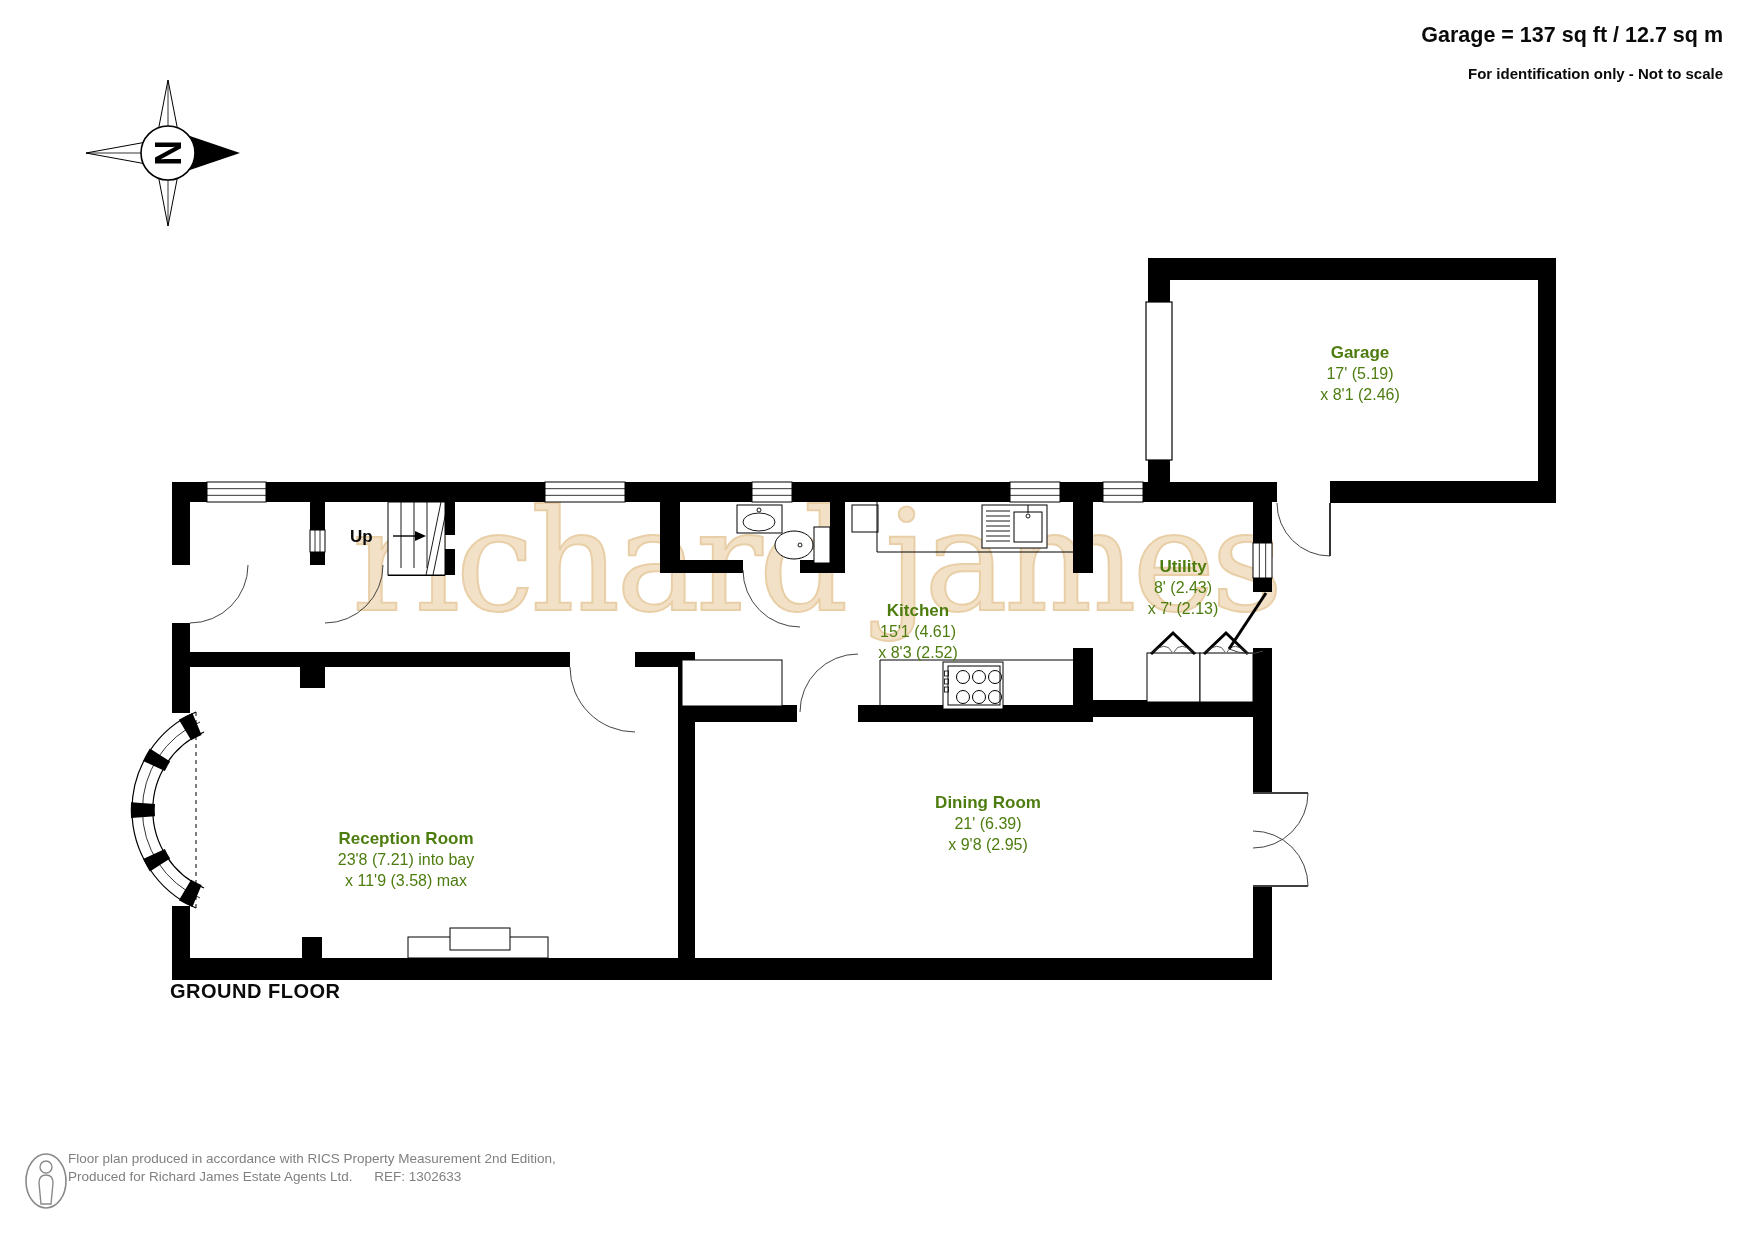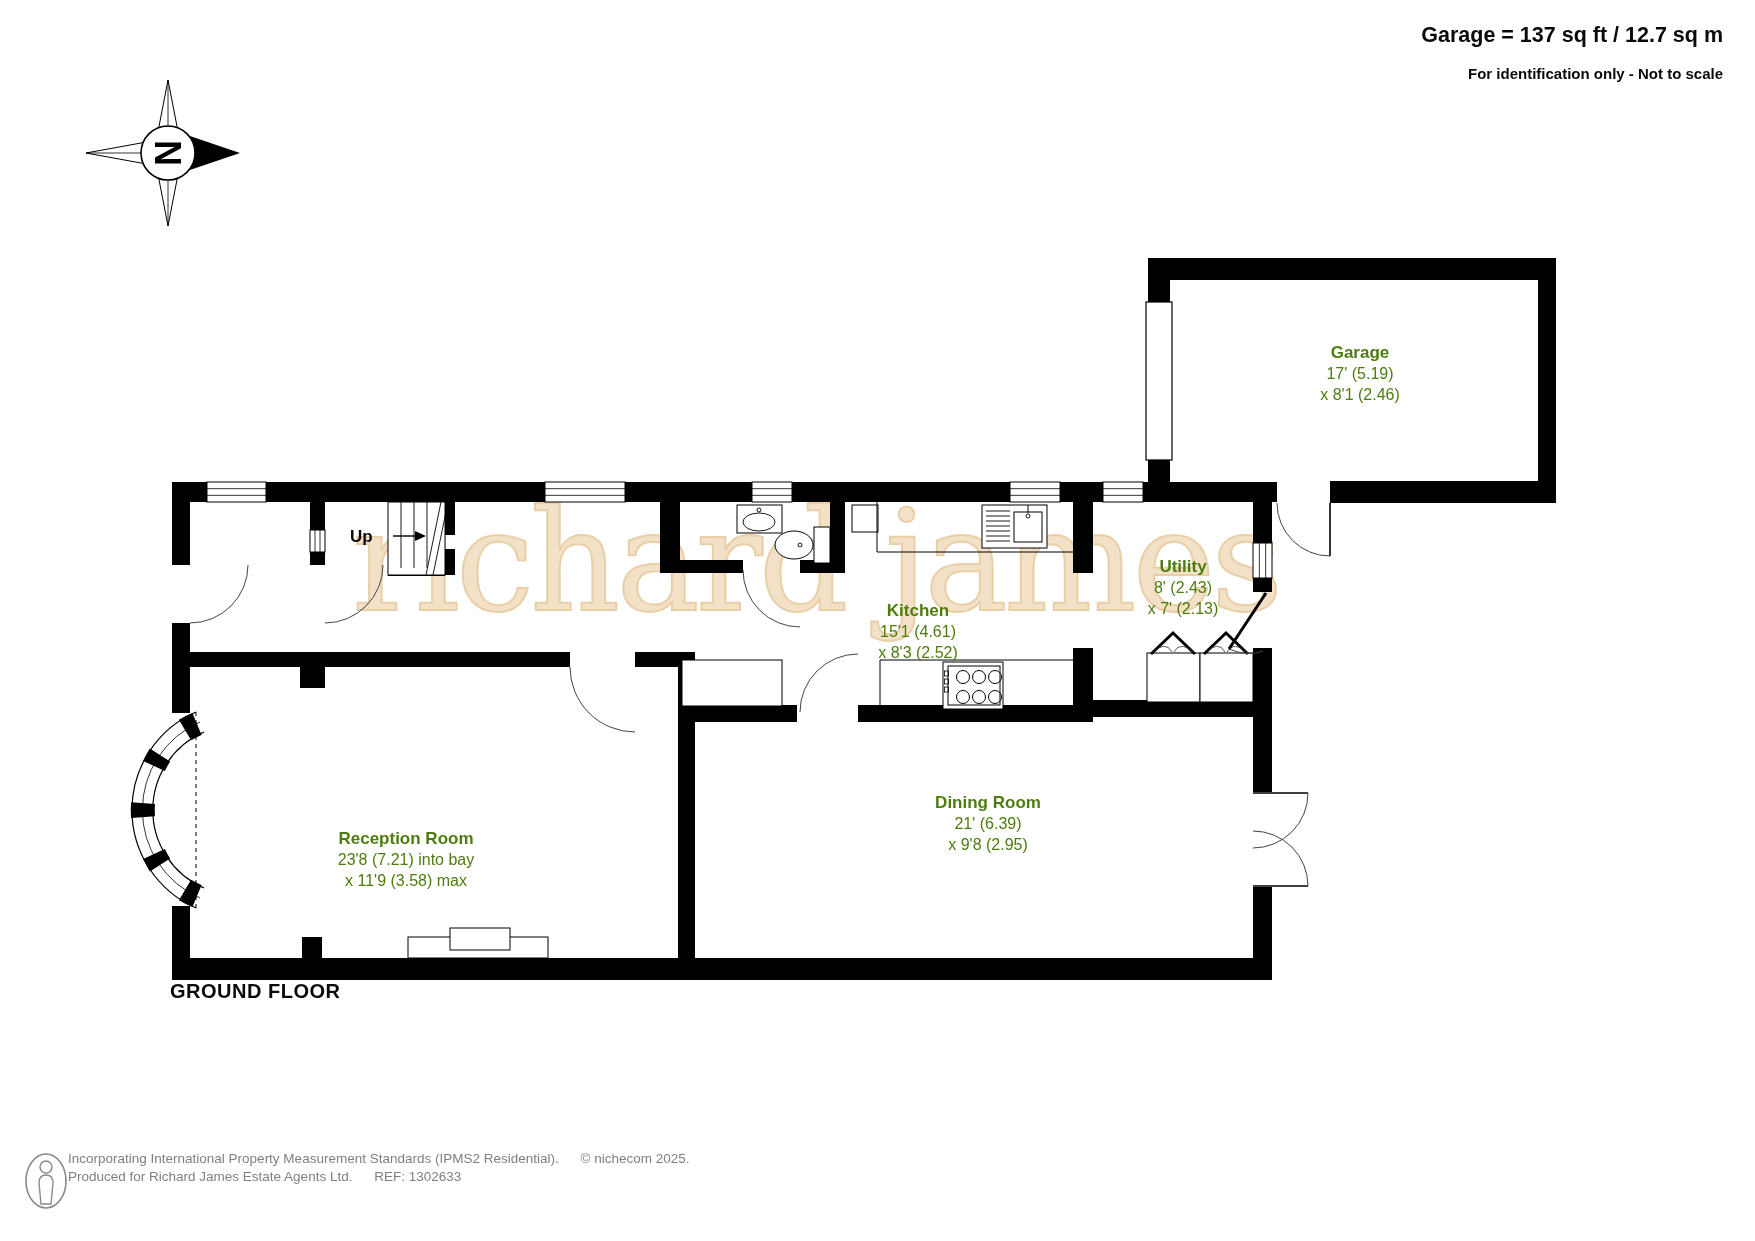--- a/index.html
+++ b/index.html
@@ -234,23 +234,20 @@
     <div class="room-name">Dining Room</div>
     <div>21' (6.39)</div>
     <div>x 9'8 (2.95)</div>
   </div>
 
   <div id="up-label">Up</div>
 
   <div id="floor-title">GROUND FLOOR</div>
 
   <div id="footer" style="color: rgb(128, 128, 128);">
-    <div>
-      <span>Incorporating International Property Measurement Standards (IPMS2 Residential).</span>
-      <span class="sp">© nichecom 2025.</span>
-    </div>
+    <div>Floor plan produced in accordance with RICS Property Measurement 2nd Edition,</div>
     <div>
       <span>Produced for Richard James Estate Agents Ltd.</span>
       <span class="sp">REF: 1302633</span>
     </div>
   </div>
 
 </div>
 
 </body></html>

